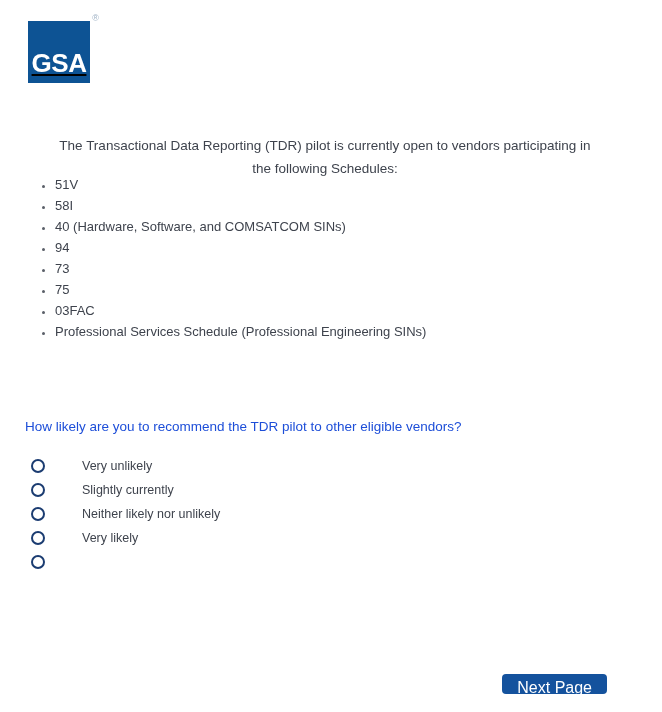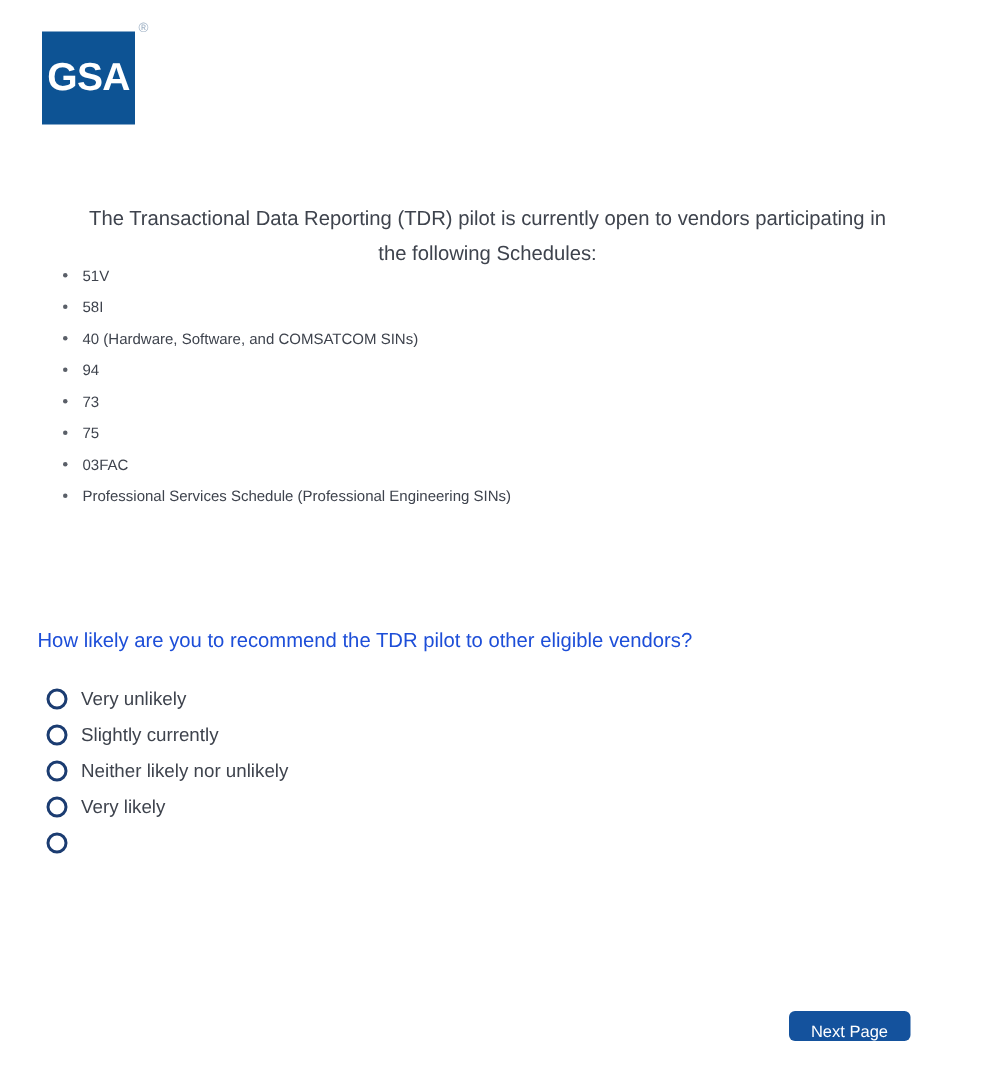--- a/index.html
+++ b/index.html
@@ -24,21 +24,22 @@
     height: 62px;
   }
   .logo-square {
     width: 62px;
     height: 62px;
     background: #0d5394;
     display: flex;
     align-items: flex-end;
     justify-content: center;
     box-sizing: border-box;
-    padding-bottom: 19px;
+    padding-bottom: 7px;
+    text-decoration: underline;
   }
   .logo-text {
     color: #ffffff;
     font-weight: bold;
     font-size: 26px;
     letter-spacing: -0.5px;
     line-height: 1;
   }
   .logo-reg {
     position: absolute;
@@ -61,21 +62,21 @@
     text-align: center;
   }
   
   .schedule-list {
     position: absolute;
     top: 174px;
     left: 25px;
     margin: 0;
     padding: 0 0 0 30px;
     list-style: disc;
-    font-size: 10px;
+    font-size: 13px;
     line-height: 21px;
     color: #3e434d;
   }
   .schedule-list li { padding: 0; margin: 0; }
   .schedule-list li::marker { color: #5a5f68; font-size: 11px; }
   
   .question {
     position: absolute;
     top: 401px;
     left: 25px;
@@ -88,20 +89,21 @@
   .radio-group {
     position: absolute;
     top: 454px;
     left: 31px;
   }
   .radio-row {
     display: flex;
     align-items: center;
     height: 24px;
     cursor: pointer;
+    gap: 28px;
   }
   .radio-circle {
     box-sizing: border-box;
     width: 14px;
     height: 14px;
     border: 2.5px solid #1b3c71;
     border-radius: 50%;
     background: #ffffff;
     flex: 0 0 14px;
   }
@@ -116,21 +118,21 @@
     position: absolute;
     top: 674px;
     right: 55px;
     height: 20px;
     padding: 0 15px;
     background: #14529d;
     border: none;
     border-radius: 4px;
     color: #ffffff;
     font-family: "Liberation Sans", sans-serif;
-    font-size: 11px;
+    font-size: 16px;
     line-height: 28px;
     cursor: pointer;
   }
 </style>
 </head>
 <body>
 
 <div class="page">
 
   <div class="logo-wrap">

